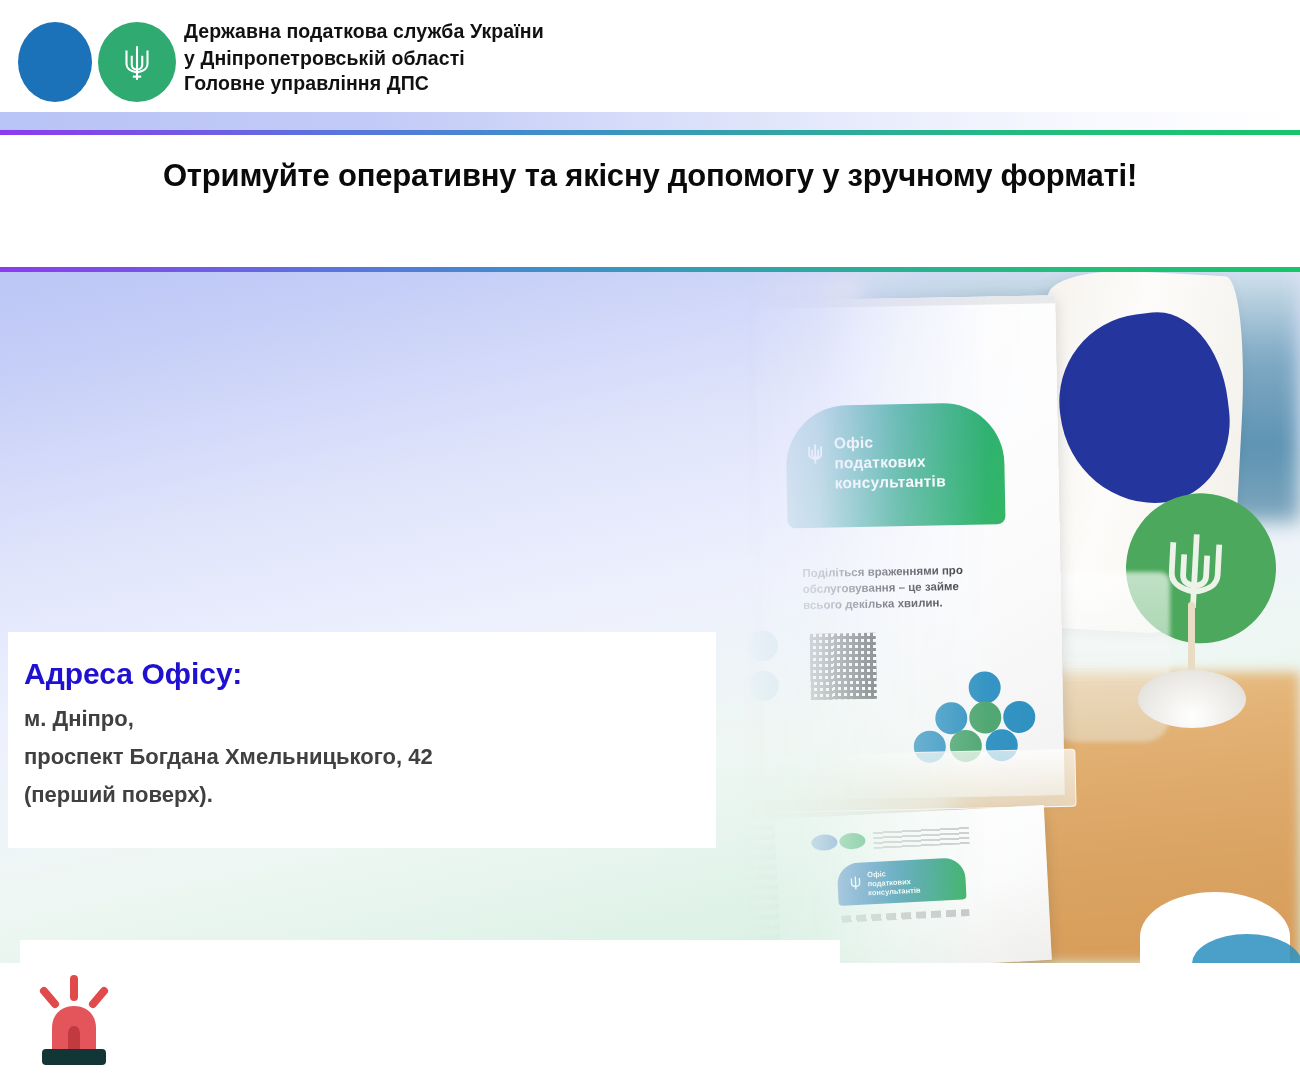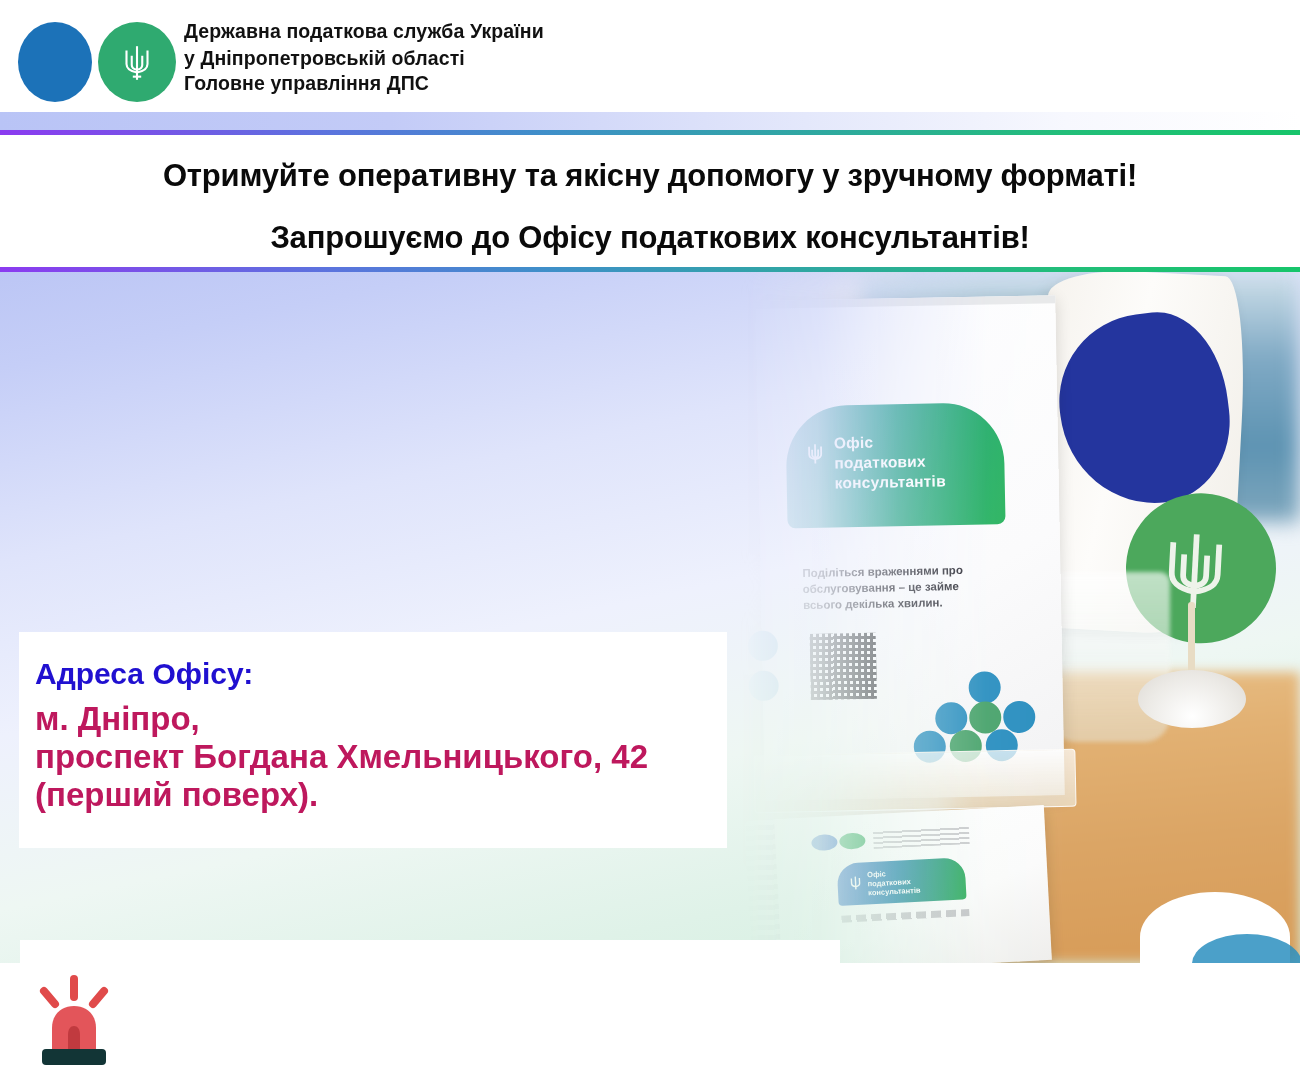--- a/index.html
+++ b/index.html
@@ -163,28 +163,28 @@
     background:linear-gradient(180deg,#ffffff,#eef3f2);border-radius:8px;transform:rotate(-4deg);}
   .ph-cup{position:absolute;left:400px;top:620px;width:150px;height:90px;
     background:#ffffff;border-radius:50% 50% 12px 12px;}
   .ph-cup-arc{position:absolute;left:452px;top:662px;width:110px;height:60px;
     background:#2B8FC0;border-radius:50% 50% 0 0;opacity:.85;}
 
   
   .box{
     position:absolute;background:#ffffff;box-shadow:0 0 0 0 rgba(0,0,0,0);
   }
-  .box-address{left:19px;top:360px;width:708px;height:216px;}
+  .box-address{left:8px;top:360px;width:708px;height:216px;}
   .box-hours{left:20px;top:668px;width:820px;height:216px;}
   .box-inner{padding:22px 0 0 16px;}
   .box-title{
     color:#2010D0;font-weight:bold;font-size:30px;line-height:40px;margin-bottom:6px;
   }
   .box-line{
-    color:#be185d;font-weight:bold;font-size:33px;line-height:38px;white-space:nowrap;
+    color:#404040;font-weight:bold;font-size:22px;line-height:38px;white-space:nowrap;
   }
 
   
   .footer{
     position:absolute;left:0;top:963px;width:1300px;height:117px;background:#ffffff;
   }
   .siren{position:absolute;left:24px;top:10px;width:100px;height:100px;}
 </style>
 </head>
 <body>
@@ -210,21 +210,20 @@
       <div class="hdr-line hdr-line-1">Державна податкова служба України</div>
       <div class="hdr-line hdr-line-3">у Дніпропетровській області</div>
       <div class="hdr-line hdr-line-2">Головне управління ДПС</div>
     </div>
   </div>
   <div class="hdr-band"></div>
   <div class="rule-grad rule-top"></div>
 
   <div class="headline-zone">
     <div class="headline headline-1">Отримуйте оперативну та якісну допомогу у зручному форматі!</div>
-    <div class="headline headline-2">Запрошуємо до Офісу податкових консультантів!</div>
   </div>
   <div class="rule-grad rule-bot"></div>
 
   <div class="content">
 
     <div class="photo">
       <div class="ph-wallwhite"></div>
       <div class="ph-wallblue"></div>
       <div class="ph-desk"></div>
       <div class="ph-deskleft"></div>

